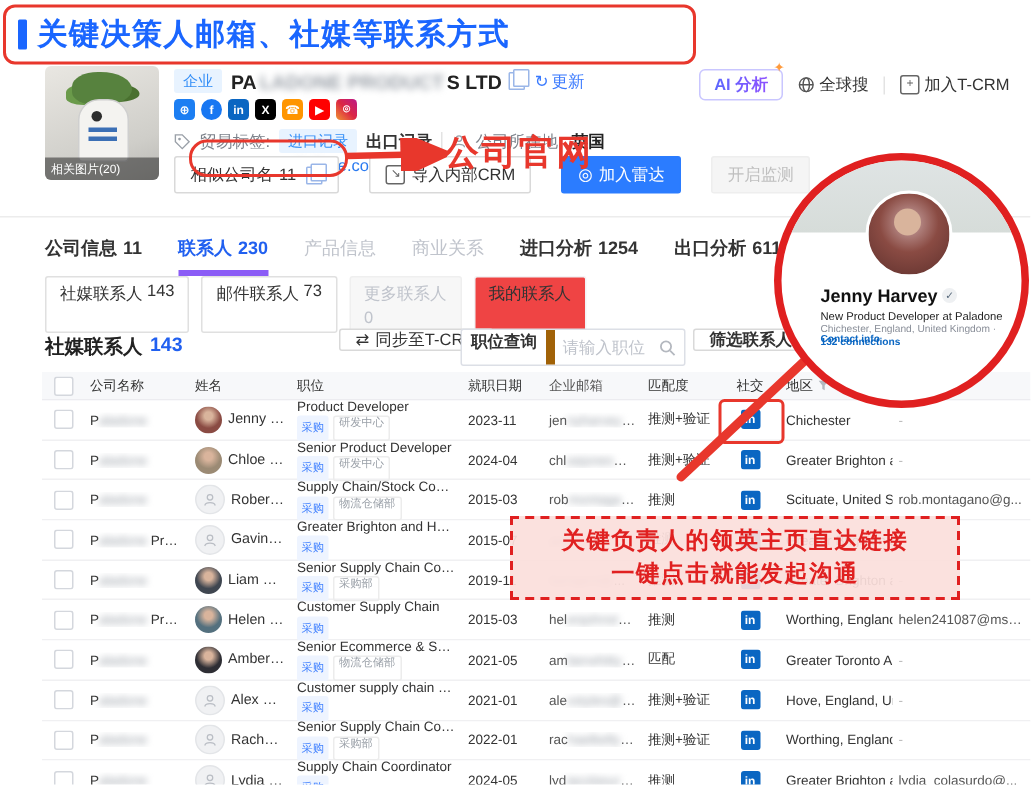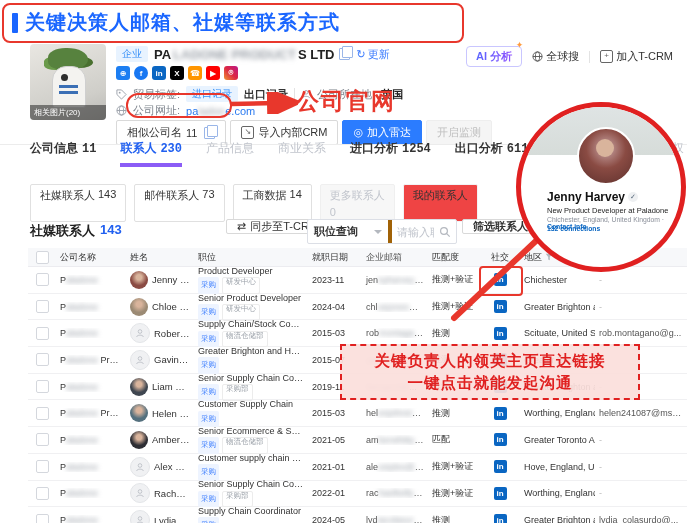--- a/index.html
+++ b/index.html
@@ -36,42 +36,42 @@
   .refresh{color:#3a7afe;font-size:11px;display:flex;gap:2px;align-items:center;cursor:pointer;}
   .r2{top:66px;gap:4px;}
   .s-ic{width:14px;height:14px;border-radius:3px;color:#fff;font-size:8px;font-weight:bold;display:inline-flex;align-items:center;justify-content:center;cursor:pointer;}
   .s-round{border-radius:50%;}
   .r3{top:86px;font-size:11px;color:#7d838c;text-align:right;}
   .tag-import{background:#e8f3ff;color:#338ef7;padding:1px 6px;border-radius:2px;font-size:10px;}
   .tag-export{color:#333;font-weight:bold;font-size:11px;}
   .bold-dark{color:#222;font-weight:bold;}
   .r4{top:103px;font-size:11px;color:#7d838c;}
   .site-link{color:#2a7af0;font-size:11px;display:flex;align-items:center;cursor:pointer;}
-  .r5{top:120px;gap:4px;}
+  .r5{top:104px;gap:20px;}
   .btn{display:inline-flex;align-items:center;gap:4px;border:1px solid #d9d9d9;border-radius:2px;background:#fff;
        font-size:11px;color:#333;padding:4px 10px;cursor:pointer;}
   .btn-primary{background:#2b7cff;border-color:#2b7cff;color:#fff;}
   .btn-disabled{background:#f5f5f5;border-color:#eee;color:#bfbfbf;cursor:default;}
   
   .divider{left:0;top:144px;width:687px;height:1px;background:#ececec;}
-  .tabs{left:30px;top:140px;display:flex;gap:24px;font-size:12px;font-family:Liberation Mono, monospace;}
+  .tabs{left:30px;top:157px;display:flex;gap:24px;font-size:12px;}
   .tab{display:flex;gap:4px;align-items:baseline;font-weight:bold;color:#333;cursor:pointer;padding-bottom:6px;}
   .tab .cnt{font-weight:bold;}
   .tab.active{color:#2160f0;border-bottom:4px solid #8b5cf6;}
   .tab.muted{color:#c0c4cc;font-weight:normal;}
   .chips{left:30px;top:184px;display:flex;gap:8px;font-size:11px;}
   .chip{border:1px solid #e0e0e0;border-radius:2px;background:#fff;padding:3px 9px;color:#333;cursor:pointer;display:flex;gap:3px;}
   .chip.disabled{background:#f7f7f7;color:#c0c4cc;border-color:#efefef;cursor:default;flex-direction:column;}
   .chip.filled{background:#ef4444;border-color:#f2f3f5;}
   
   .sec-title{left:30px;top:222px;font-size:13px;font-weight:bold;color:#222;display:flex;gap:5px;}
   .sec-title .cnt{color:#2160f0;}
   .sync-btn{left:226px;top:219px;height:15px;}
   .combo{left:307px;top:219px;width:148px;height:23px;border:1px solid #dcdfe6;border-radius:2px;display:flex;align-items:center;font-size:11px;background:#fff;}
-  .combo .seg{padding:0 6px;display:flex;align-items:center;gap:16px;color:#333;font-weight:bold;border-right:4px solid #a16207;height:100%;cursor:pointer;}
+  .combo .seg{padding:0 6px;display:flex;align-items:center;gap:16px;color:#333;font-weight:bold;border-right:6px solid #a16207;height:100%;cursor:pointer;flex-direction:column;}
   .combo input{border:0;outline:0;flex:1;min-width:0;font-size:11px;padding:0 5px;color:#333;}
   .combo input::placeholder{color:#c0c4cc;}
   .caret{width:0;height:0;border-left:4px solid transparent;border-right:4px solid transparent;border-top:4px solid #b4b8bf;display:inline-block;}
   .filter-btn{left:462px;top:219px;height:15px;font-weight:bold;}
   .fav-btn{left:530px;top:219px;height:15px;}
   
   .table{left:28px;top:248px;width:659px;}
   .tr{display:flex;border-bottom:1px solid #f0f0f2;align-items:center;height:25.7px;background:#fff;}
   .thead{background:#f7f8fa;color:#7d838c;font-size:9.5px;height:18px;border-bottom:1px solid #ececf0;}
   .td{padding:0 4px;box-sizing:border-box;overflow:hidden;white-space:nowrap;text-overflow:ellipsis;font-size:9px;color:#333;}
@@ -264,24 +264,20 @@
   </div>
 <div class="abs chips" id="chips">
     <span class="chip ">
       <span>社媒联系人</span>
       <span>143</span>
     </span>
     <span class="chip ">
       <span>邮件联系人</span>
       <span>73</span>
     </span>
-    <span class="chip ">
-      <span>工商数据</span>
-      <span>14</span>
-    </span>
     <span class="chip disabled">
       <span>更多联系人</span>
       <span>0</span>
     </span>
     <span class="chip filled">
       <span>我的联系人</span>
     </span>
   </div>
 
 <div class="abs sec-title">

